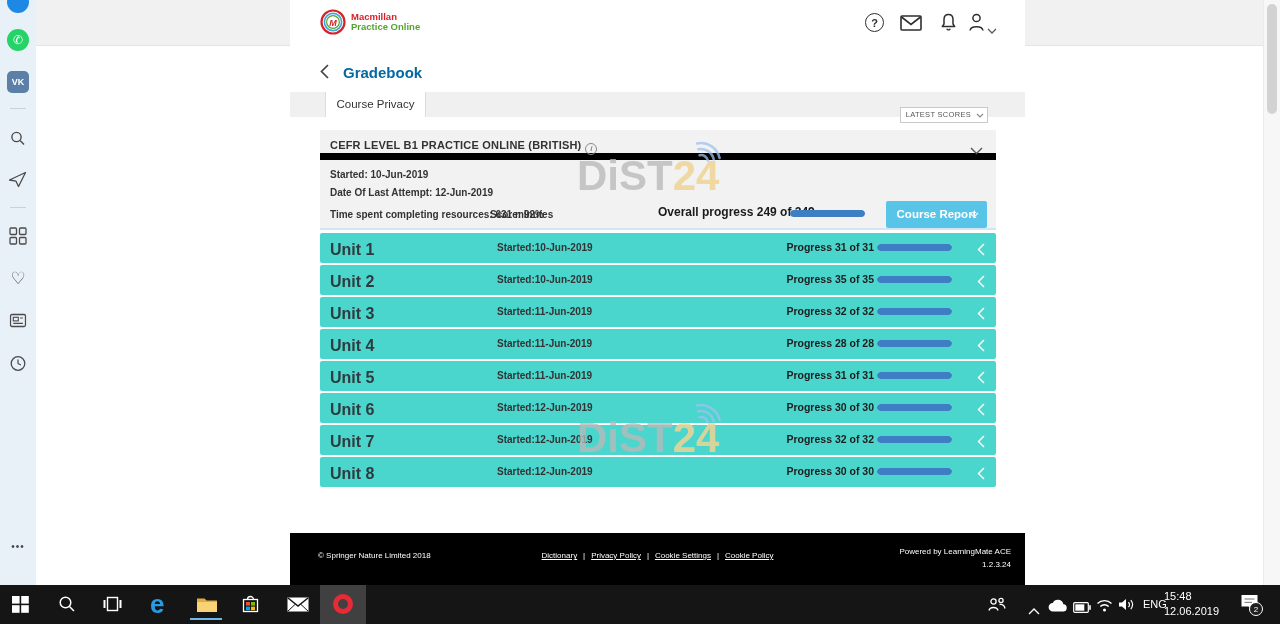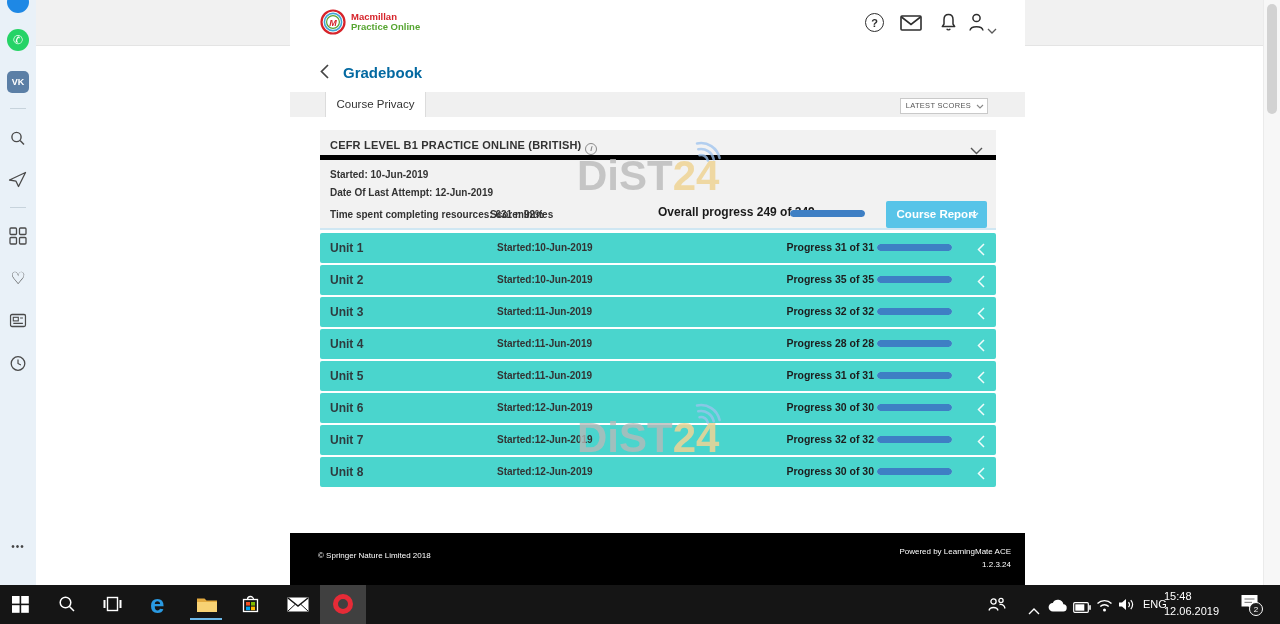--- a/index.html
+++ b/index.html
@@ -25,40 +25,40 @@
 
   
   .back-chevron { position:absolute; left:320px; top:64px; }
   .gb-title { position:absolute; left:343px; top:64px; font-size:15px; font-weight:700; color:#0369a1; }
 
   
   .tab-bar { position:absolute; left:290px; top:92px; width:735px; height:25px; background:#f0f0f0; }
   .tab { position:absolute; top:0; height:25px; line-height:25px; text-align:center; font-size:11.5px; color:#333; cursor:pointer; }
   .tab-active { left:35px; width:101px; background:#fff; border-left:1px solid #dcdcdc; border-right:1px solid #dcdcdc; }
   .tab-inactive { left:137px; width:144px; }
-  .sort-dd { position:absolute; right:37px; top:6px; height:16px; background:#fff; border:1px solid #c9c9c9; font-size:7.5px; color:#555; line-height:14px; padding:0 16px 0 5px; letter-spacing:.3px; cursor:pointer; }
+  .sort-dd { position:absolute; right:37px; top:15px; height:16px; background:#fff; border:1px solid #c9c9c9; font-size:7.5px; color:#555; line-height:14px; padding:0 16px 0 5px; letter-spacing:.3px; cursor:pointer; }
   .sort-dd svg { position:absolute; right:3px; top:5px; }
 
   
   .course-panel { position:absolute; left:320px; top:130px; width:676px; height:100px; background:#f2f2f2; border-bottom:2px solid #cfe7f3; }
-  .cp-head { position:absolute; left:0; top:0; width:676px; height:30px; border-bottom:5px solid #000000; cursor:pointer; }
+  .cp-head { position:absolute; left:0; top:0; width:676px; height:30px; border-bottom:7px solid #000000; cursor:pointer; }
   .cp-title { position:absolute; left:10px; top:9px; font-size:11px; font-weight:700; color:#333; letter-spacing:.2px; }
   .info-ic { display:inline-block; width:12px; height:12px; border:1px solid #8a8a8a; border-radius:50%; color:#8a8a8a; font-size:8px; line-height:10px; text-align:center; font-style:italic; font-weight:700; margin-left:4px; vertical-align:-2px; }
   .cp-chev { position:absolute; right:13px; top:11px; }
   .cp-line { position:absolute; left:10px; font-size:10px; font-weight:700; color:#333; }
   .cp-overall { position:absolute; left:338px; top:75px; font-size:12px; font-weight:700; color:#1a1a1a; }
   .cp-bar { position:absolute; left:470px; top:80px; width:75px; height:7px; border-radius:4px; background:#d9e6f2; overflow:hidden; }
   .bar-fill { height:100%; background:#3e7fc4; border-radius:4px; }
   .report-btn { position:absolute; left:566px; top:71px; width:101px; height:27px; background:#58c4e8; border-radius:2px; color:#fff; font-size:11.5px; font-weight:700; text-align:center; line-height:27px; cursor:pointer; }
   .report-btn svg { position:absolute; right:8px; top:11px; }
 
   
   .unit-list { position:absolute; left:320px; top:233px; width:676px; }
   .unit-row { position:relative; height:30px; margin-bottom:2px; background:#4ad5cd; border-radius:2px; cursor:pointer; }
-  .u-name { position:absolute; left:10px; top:8px; font-size:12px; font-weight:700; color:#2e3b3e; }
+  .u-name { position:absolute; left:10px; top:8px; font-size:16px; font-weight:700; color:#2e3b3e; }
   .u-started { position:absolute; left:177px; top:9px; font-size:10px; font-weight:700; color:#333; }
   .u-plabel { position:absolute; right:122px; top:8px; font-size:10.5px; font-weight:700; color:#1d1d1d;text-align:center; }
   .u-bar { position:absolute; right:44px; top:11px; width:75px; height:7px; border-radius:4px; background:rgba(255,255,255,.35); overflow:hidden; }
   .u-chev { position:absolute; right:11px; top:9px; }
 
   
   .footer { position:absolute; left:290px; top:533px; width:735px; height:52px; background:#000; color:#fff; }
   .f-copy { position:absolute; left:28px; top:18px; font-size:8px; }
   .f-links { position:absolute; left:0; top:18px; width:735px; text-align:center; font-size:8px; }
   .f-link { color:#fff; text-decoration:underline; cursor:pointer; }
@@ -351,20 +351,21 @@
         <path d="M6 19 A7 7 0 0 1 13 26"></path>
         <path d="M6 13 A13 13 0 0 1 19 26"></path>
         <path d="M6 7 A19 19 0 0 1 25 26"></path>
       </g>
     </svg>
     <span class="wm-gray">DiST</span><span class="wm-orange">24</span>
   </div>
 
   <div class="footer">
     <div class="f-copy">© Springer Nature Limited 2018</div>
+    <div class="f-links"><a class="f-link">Dictionary</a><a class="f-link">Privacy Policy</a><a class="f-link">Cookie Settings</a><a class="f-link">Cookie Policy</a></div>
     <div class="f-power">Powered by LearningMate ACE</div>
     <div class="f-ver">1.2.3.24</div>
   </div>
 
   <div class="scrollbar">
     <div class="scroll-thumb"></div>
   </div>
 
   <div class="taskbar">
     <span class="tb-ic" style="left:12px; top:11px;">

